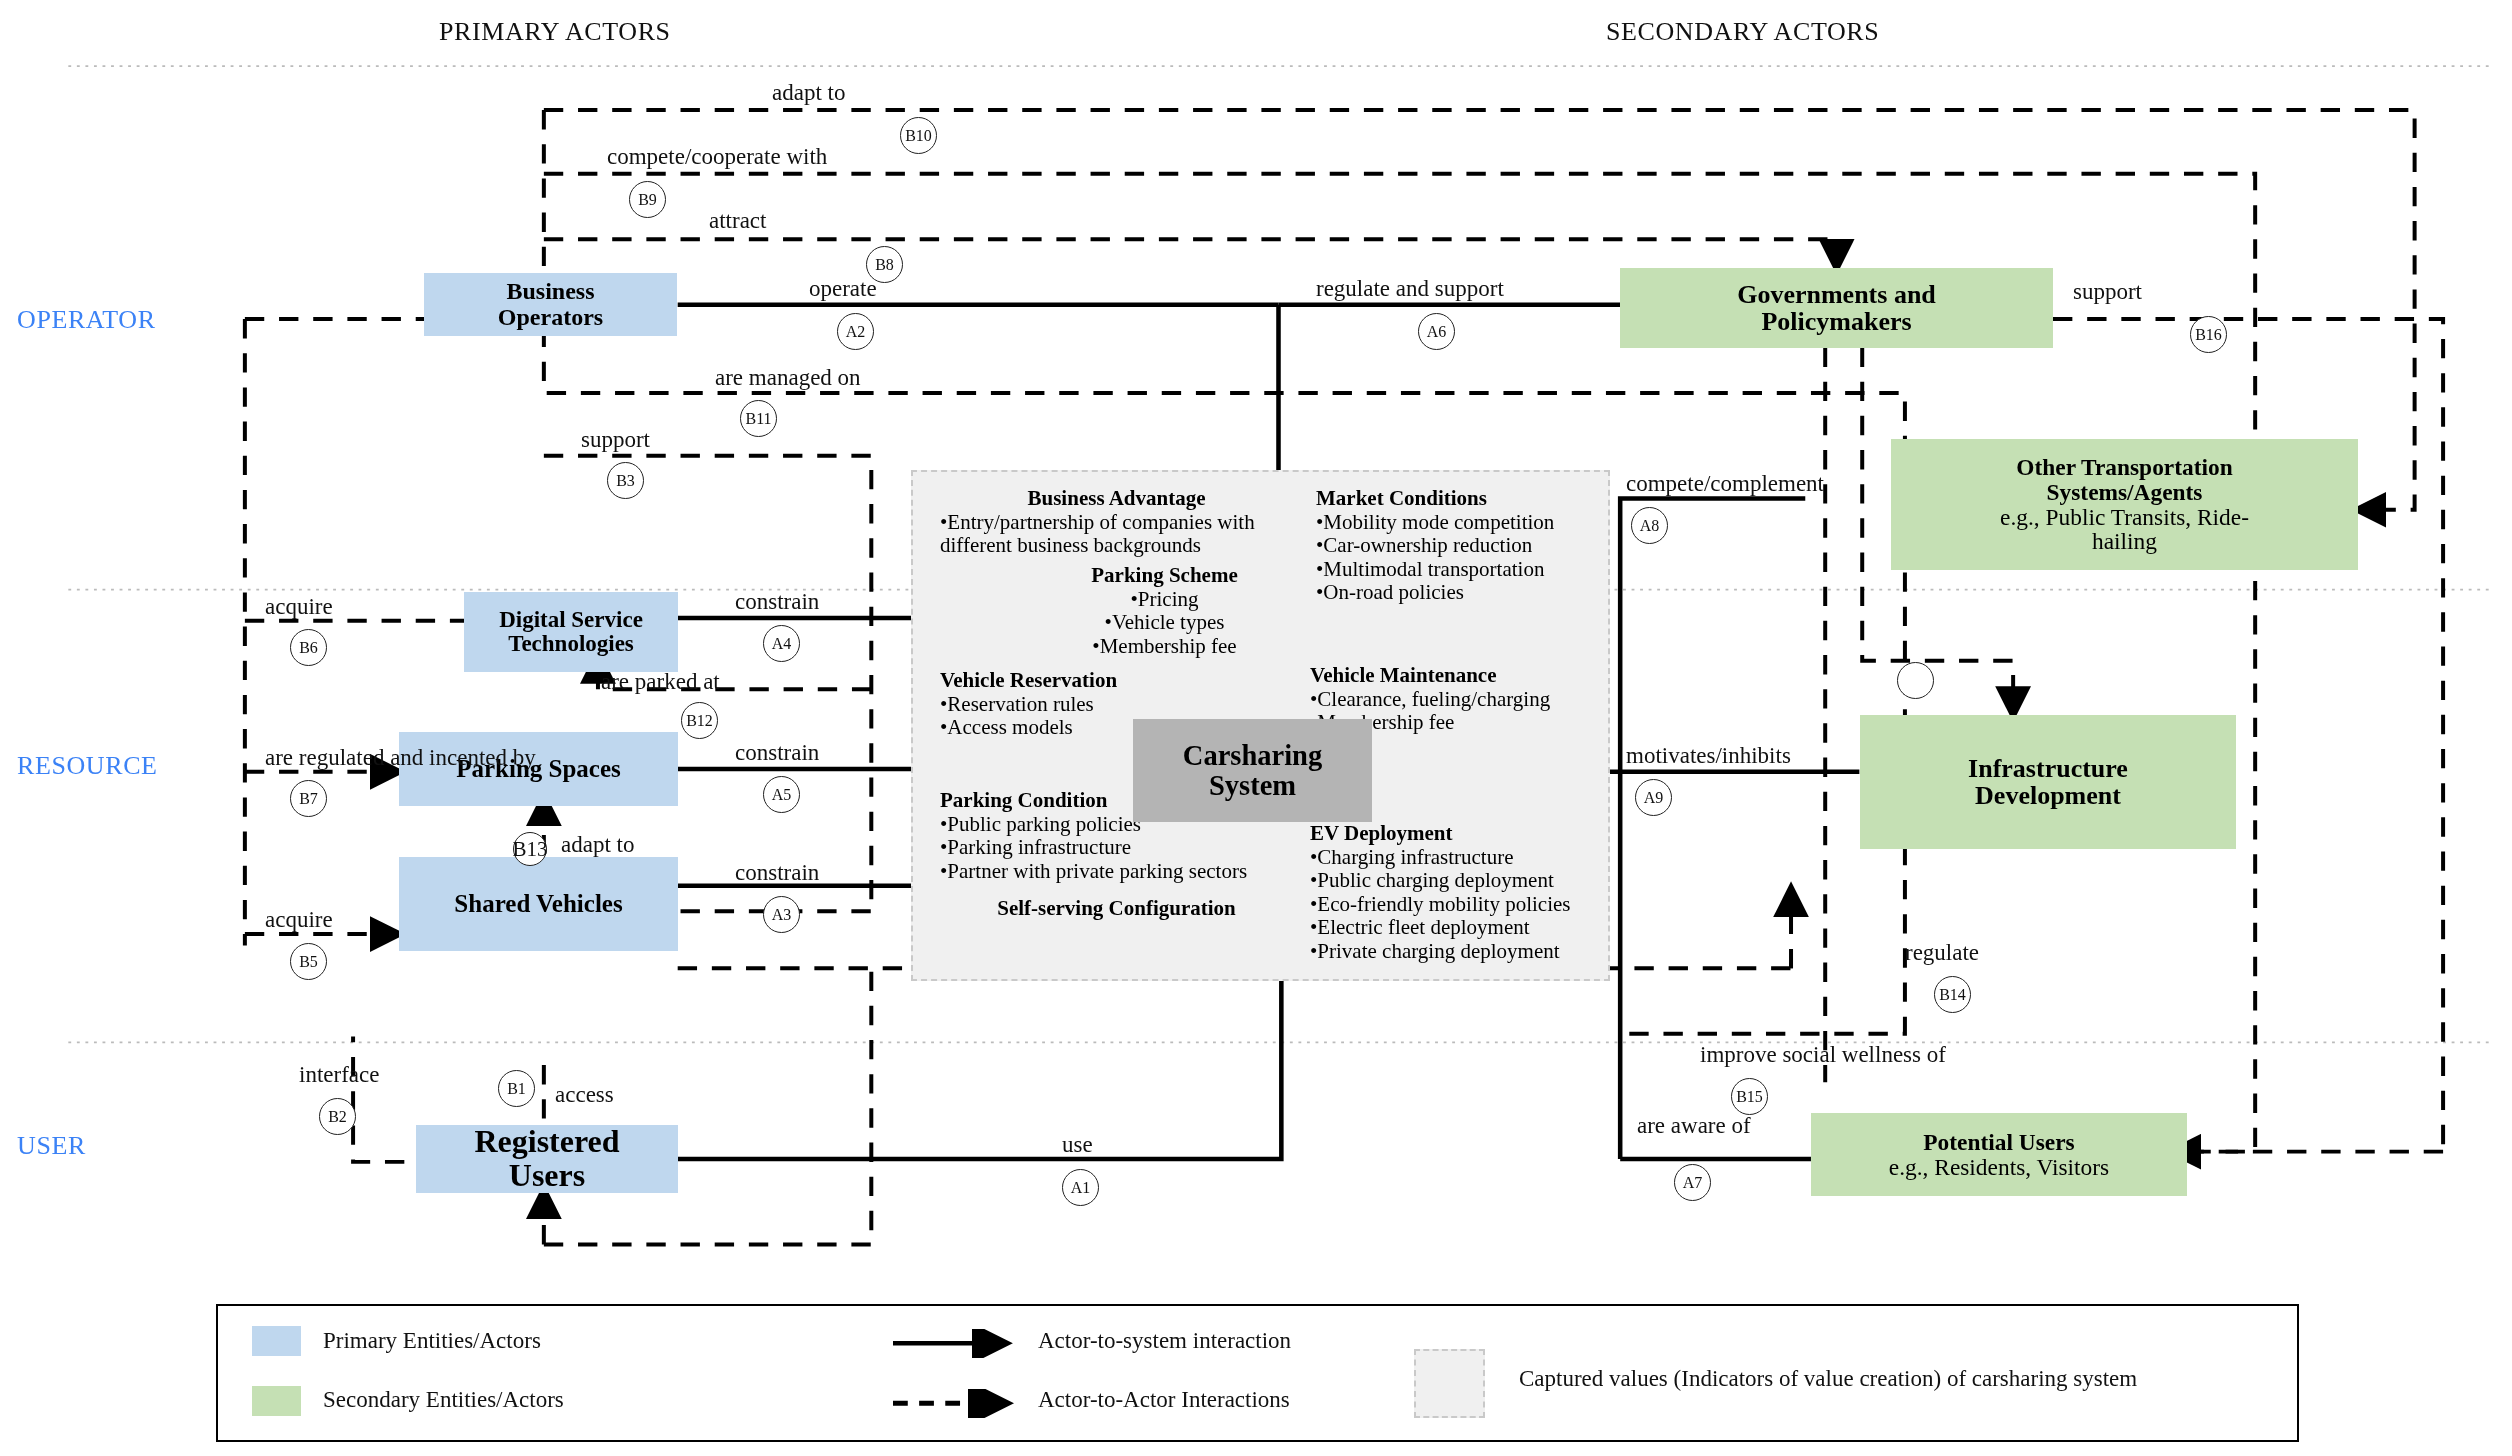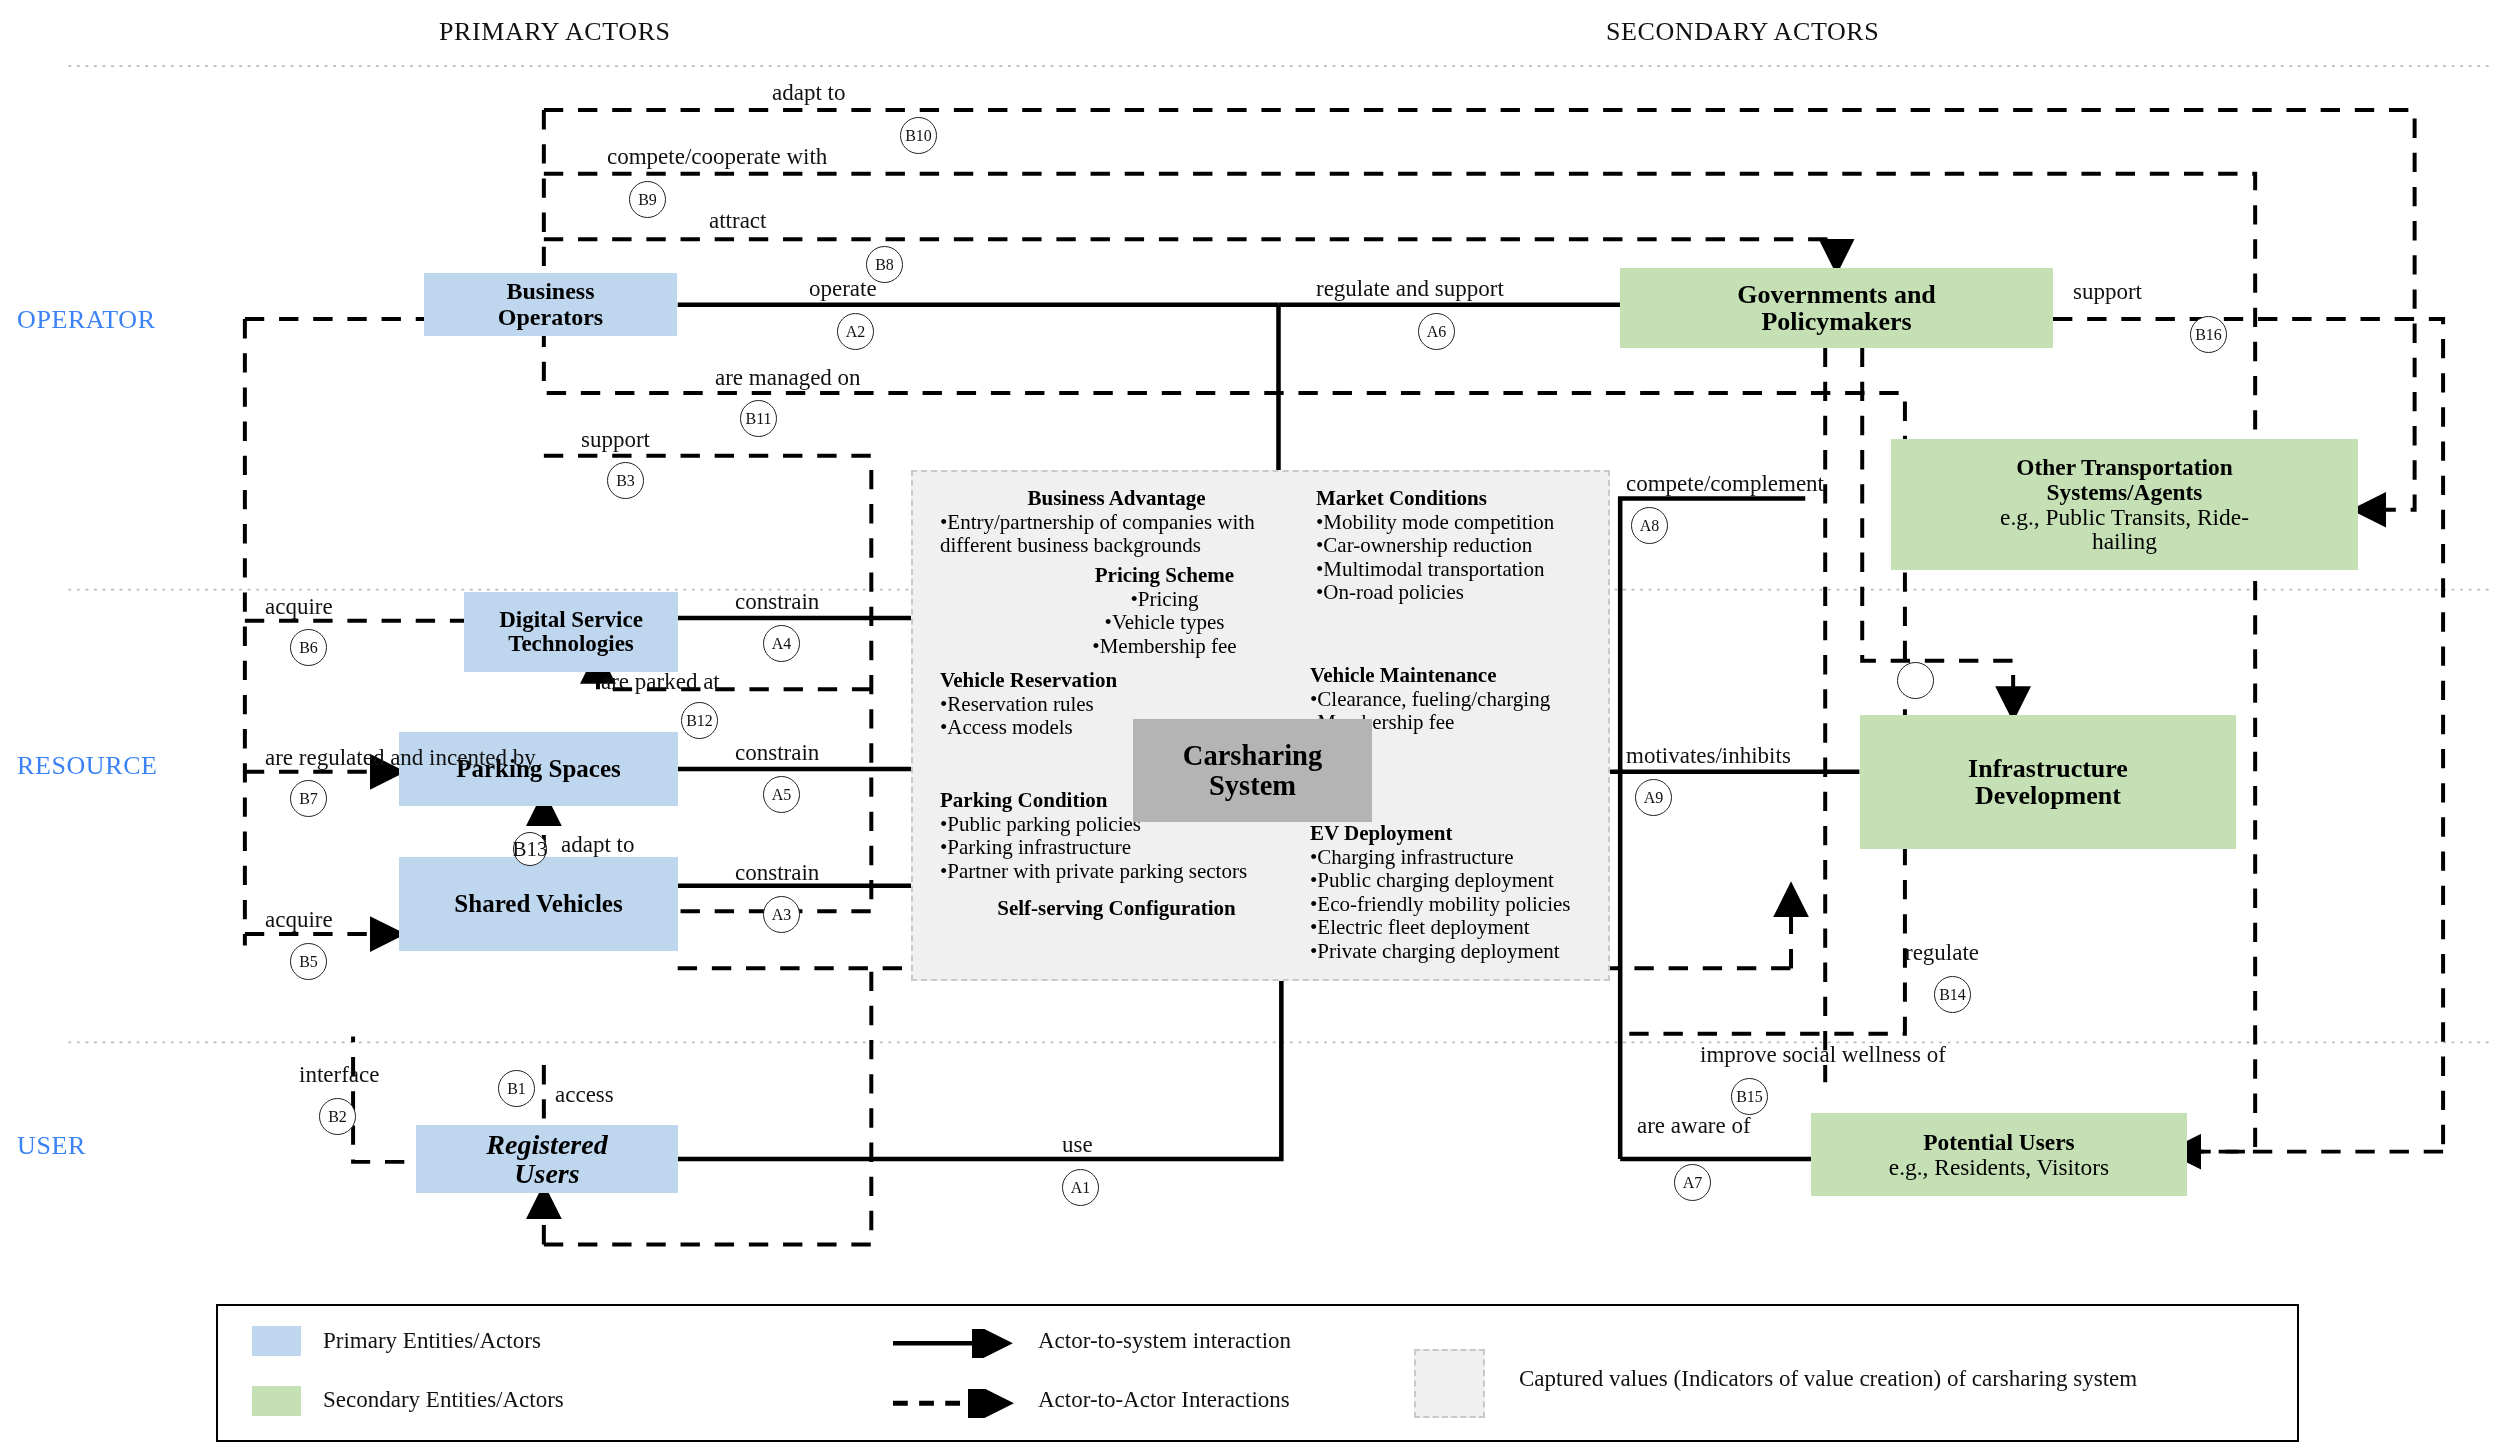--- a/index.html
+++ b/index.html
@@ -139,21 +139,21 @@
 
   <div class="valuebox" style="left:911px;top:470px;width:695px;height:507px;"></div>
 
   <div class="vcol" style="left:940px;top:487px;width:353px;">
     <div class="vh vcenter">Business Advantage</div>
     <div class="vli">•Entry/partnership of companies with</div>
     <div class="vli">different business backgrounds</div>
   </div>
 
   <div class="vcol" style="left:1042px;top:564px;width:245px;text-align:center;">
-    <div class="vh">Pricing Scheme</div>
+    <div class="vh">Parking Scheme</div>
     <div class="vli" style="text-align:center;">•Pricing</div>
     <div class="vli" style="text-align:center;">•Vehicle types</div>
     <div class="vli" style="text-align:center;">•Membership fee</div>
   </div>
 
   <div class="vcol" style="left:940px;top:789px;width:513px;">
     <div class="vh">Parking Condition</div>
     <div class="vli">•Public parking policies</div>
     <div class="vli">•Parking  infrastructure</div>
     <div class="vli">•Partner with private parking sectors</div>
@@ -207,21 +207,21 @@
   </div>
 
   <div class="box primary" style="left:399px;top:732px;width:279px;height:74px;font-size:25px;">
     <div class="t1">Parking Spaces</div>
   </div>
 
   <div class="box primary" style="left:399px;top:857px;width:279px;height:94px;font-size:25px;">
     <div class="t1">Shared Vehicles</div>
   </div>
 
-  <div class="box primary" style="left:416px;top:1125px;width:262px;height:68px;font-size:28px;font-style:italic;">
+  <div class="box primary" style="left:416px;top:1125px;width:262px;height:68px;font-size:32px;">
     <div>
       <div class="t1">Registered</div>
       <div class="t1">Users</div>
     </div>
   </div>
 
   <div class="box secondary" style="left:1620px;top:268px;width:433px;height:80px;font-size:26px;">
     <div>
       <div class="t1">Governments and</div>
       <div class="t1">Policymakers</div>

